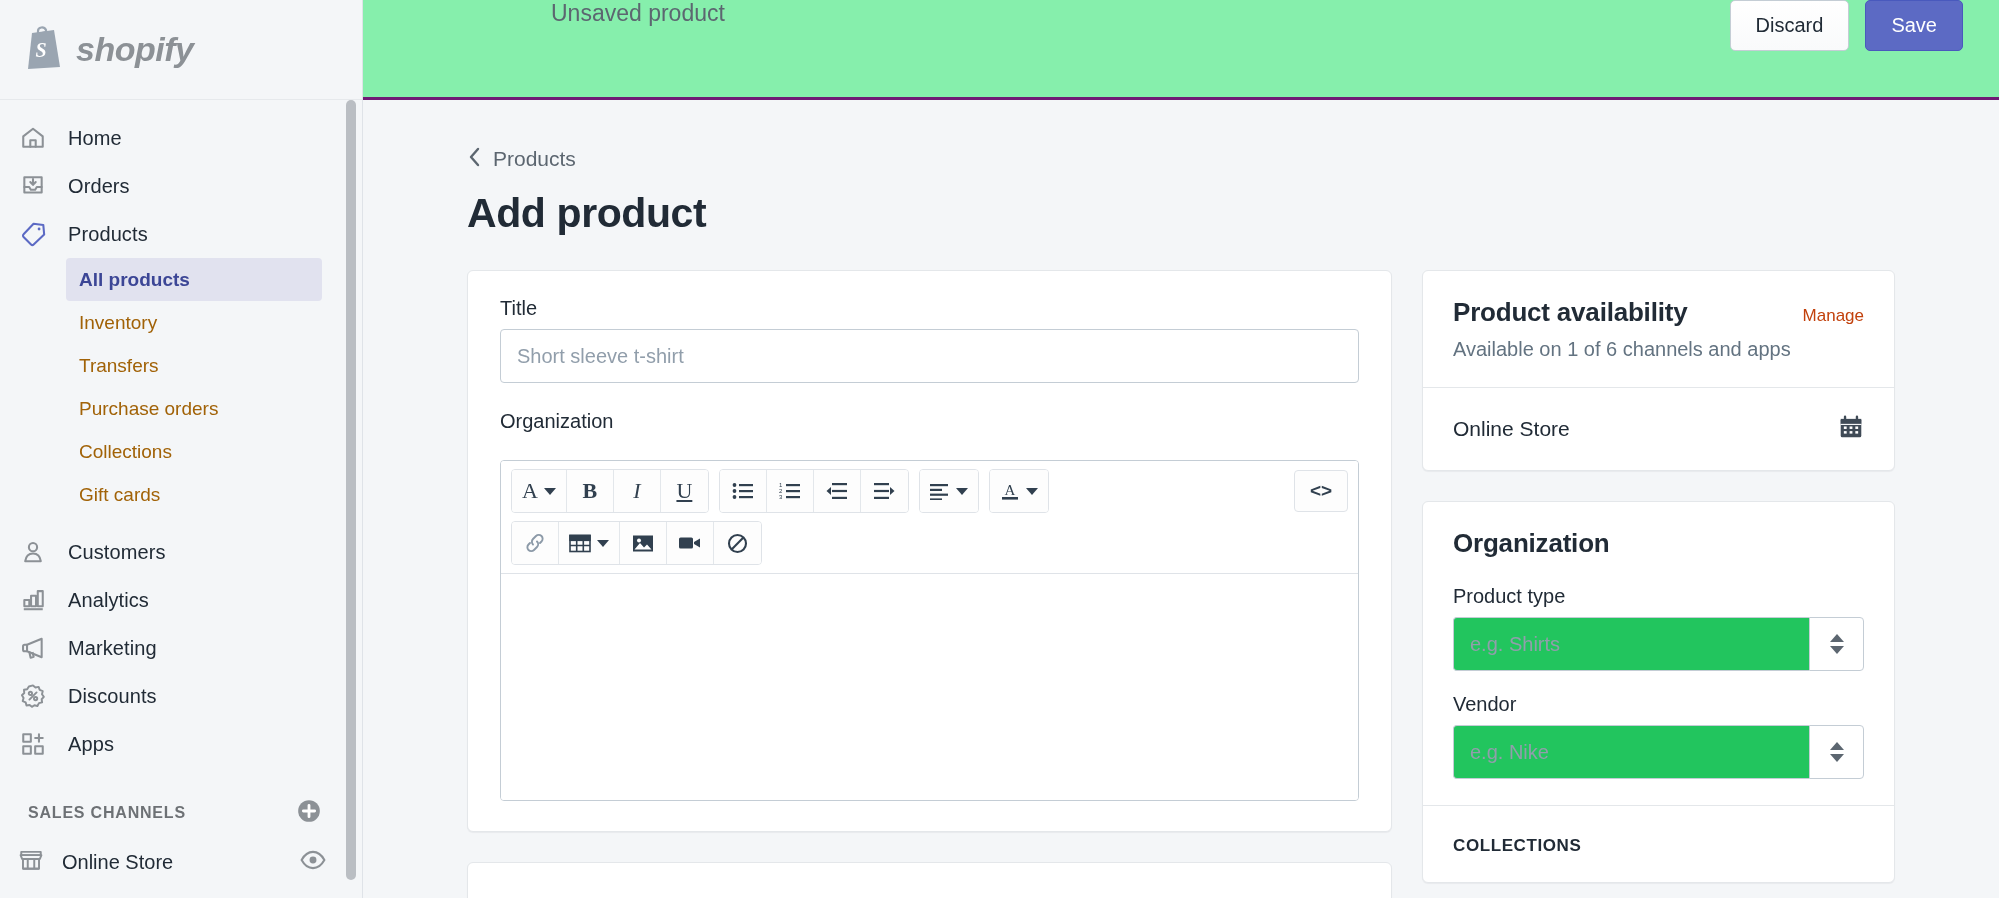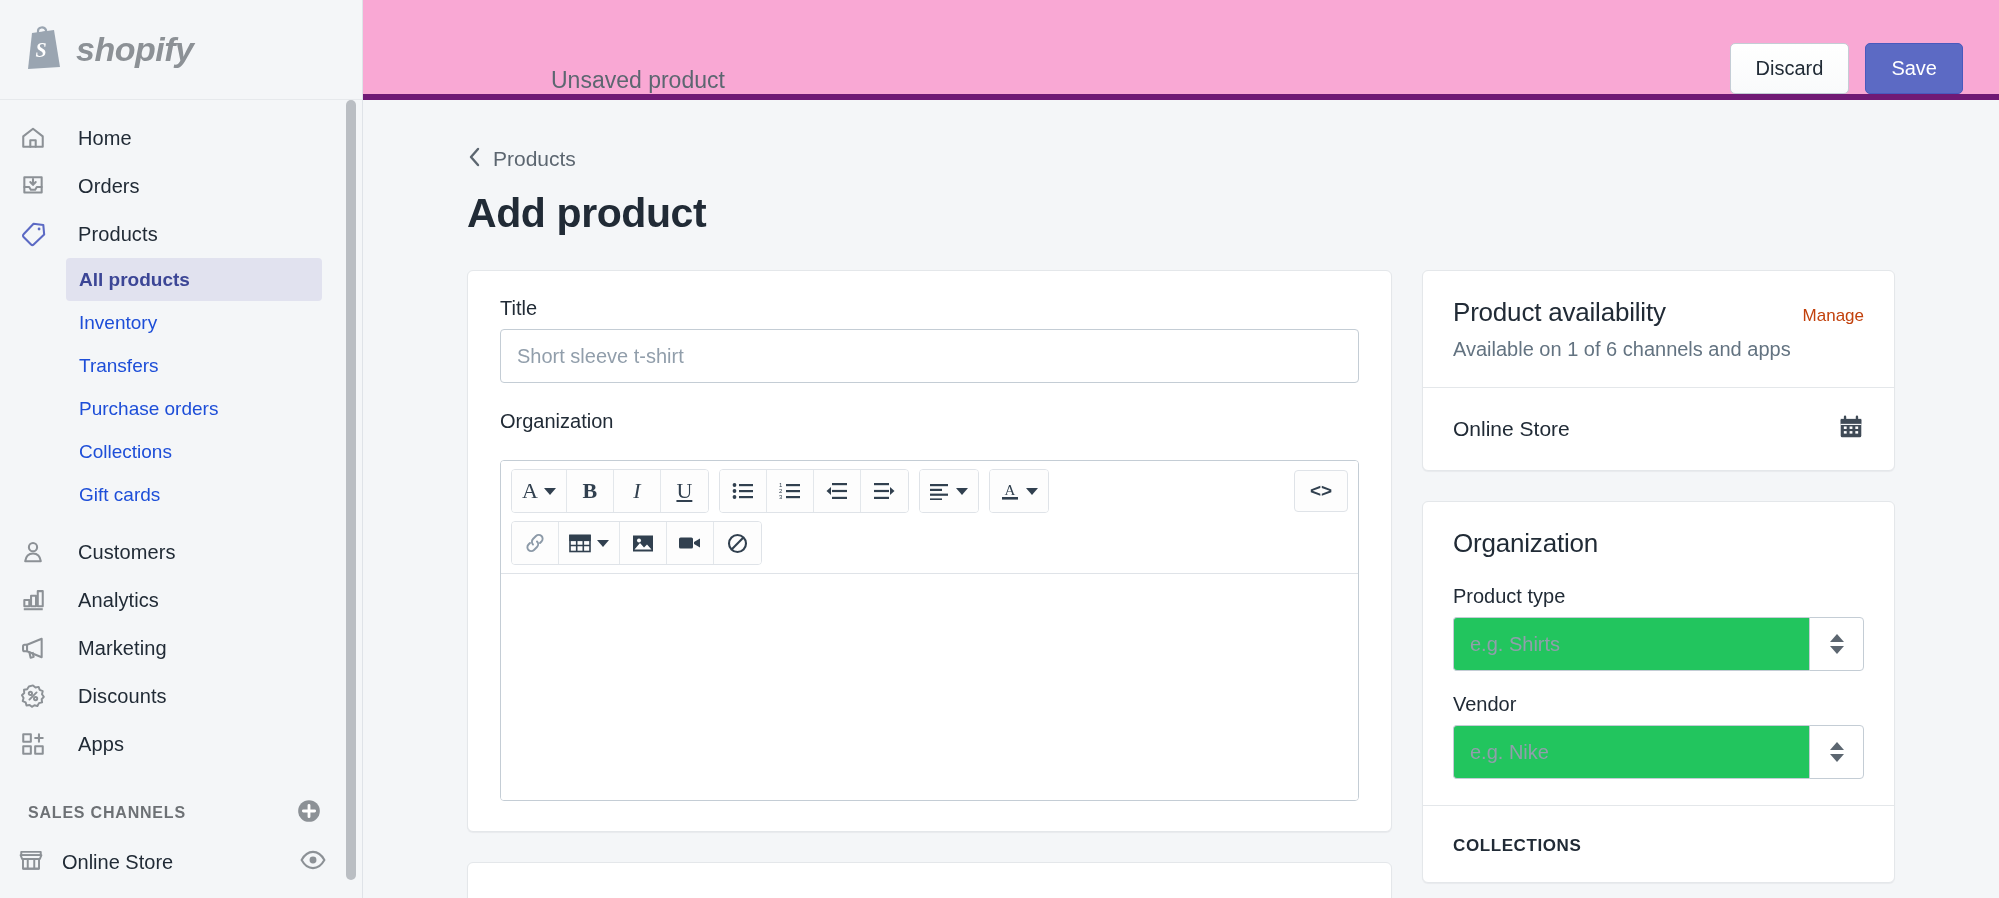--- a/index.html
+++ b/index.html
@@ -32,39 +32,39 @@
     font-size: 34px; font-style: italic; font-weight: bold;
     color: #8c9196; letter-spacing: -0.5px;
     font-family: "Liberation Sans", sans-serif;
   }
   .nav-scroll {
     flex: 1; overflow: hidden; padding-top: 14px;
     position: relative;
   }
   .nav-item {
     display: flex; align-items: center;
-    height: 48px; padding-left: 18px; gap: 30px;
+    height: 48px; padding-left: 18px; gap: 20px;
     cursor: pointer; position: relative;
   }
   .nav-item .ico {
     width: 30px; height: 30px;
     display: flex; align-items: center; justify-content: center;
     flex: 0 0 30px;
   }
   .nav-label {
     font-size: 20px; color: #212b36; font-weight: 400;
     letter-spacing: 0.1px;
   }
   .nav-item.active .nav-label { color: #212b36; }
   .subnav-item {
     display: flex; align-items: center;
     height: 43px; margin: 0 40px 0 66px;
     padding-left: 13px; border-radius: 4px; cursor: pointer;
   }
-  .subnav-item .sub-label { font-size: 19px; color: #1d4ed8; }
+  .subnav-item .sub-label { font-size: 19px; color: #a16207; }
   .subnav-item.selected { background: #e1e2ef; text-align: center; }
   .subnav-item.selected .sub-label { color: #3c4696; font-weight: bold; }
 
   .section-head {
     display: flex; align-items: center; justify-content: space-between;
     padding: 30px 40px 10px 28px;
   }
   .section-title {
     font-size: 16px; font-weight: bold; color: #6d7175;
     letter-spacing: 0.8px;
@@ -82,23 +82,23 @@
   }
   .sb-thumb {
     position: absolute; top: 0px; left: 0; width: 10px; height: 780px;
     background: #babec3; border-radius: 6px;
   }
 
   
   .main { flex: 1; height: 898px; display: flex; flex-direction: column; min-width: 0; }
   .topbar {
     height: 100px; flex: 0 0 100px;
-    background: #f9a8d4;
-    border-bottom: 6px solid #701a75;
-    display: flex; align-items: flex-end;
+    background: #86efac;
+    border-bottom: 3px solid #701a75;
+    display: flex; align-items: flex-start;
     padding: 0 36px 0 0;
   }
   .topbar-title {
     font-size: 23px; color: #5c6670;
     margin-left: 188px; flex: 1;
   }
   .btn {
     font-size: 20px; border-radius: 5px;
     padding: 13px 25px; cursor: pointer;
     font-family: "Liberation Sans", sans-serif;
@@ -178,21 +178,21 @@
     font-size: 19px; color: #31404f; cursor: pointer; font-weight: bold;
   }
   .caret { width: 0; height: 0; border-left: 6px solid transparent;
            border-right: 6px solid transparent; border-top: 7px solid #31404f; }
   .ed-body { height: 227px; background: #ffffff; border-top: 1px solid #dfe3e8; }
 
   
   .side-sec { padding: 26px 30px 26px 30px; }
   .side-sec.divide { border-top: 1px solid #e4e7ea; }
   .side-head { display: flex; align-items: baseline; justify-content: space-between; }
-  .side-title { font-size: 26px; font-weight: normal; color: #212b36; letter-spacing: -0.2px; }
+  .side-title { font-size: 26px; font-weight: bold; color: #212b36; letter-spacing: -0.2px; }
   .link-blue { font-size: 17px; color: #c2410c; cursor: pointer; }
   .side-sub { font-size: 20px; color: #637381; margin-top: 10px; }
   .chan-row { display: flex; align-items: center; justify-content: space-between; }
   .chan-name { font-size: 21px; color: #212b36; }
 
   .sel-wrap { display: flex; width: 100%; height: 54px; margin-top: 2px; }
   .sel-input {
     flex: 1; border: 1px solid #c4cdd5; border-right: none;
     border-radius: 4px 0 0 4px; background: #22c55e;
     font-size: 20px; padding: 0 16px; outline: none; color: #212b36;

